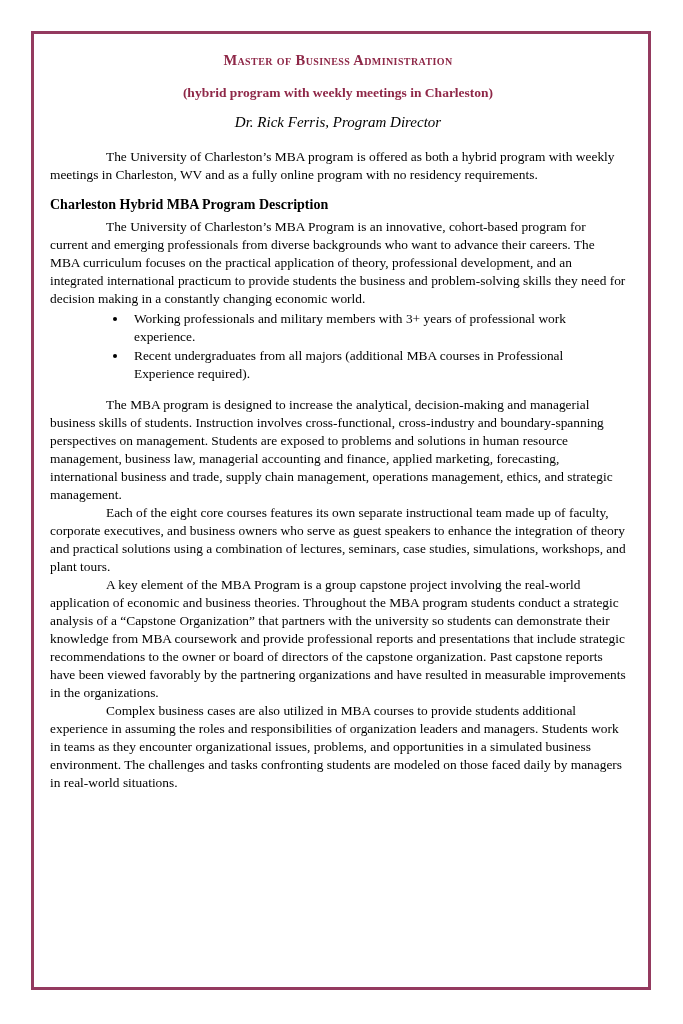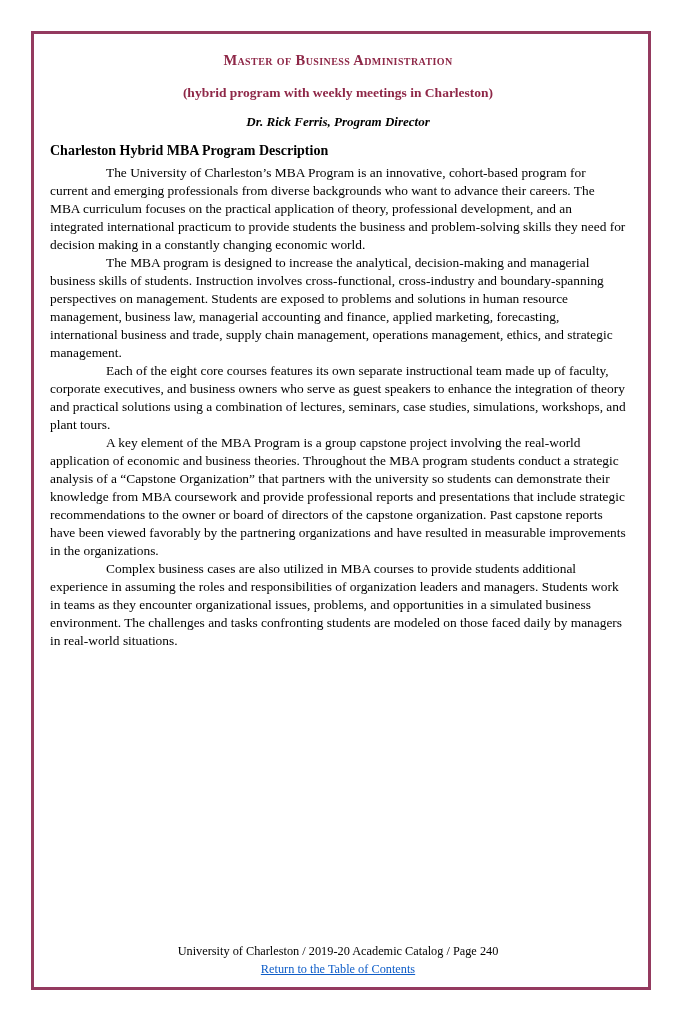--- a/index.html
+++ b/index.html
@@ -39,22 +39,22 @@
   .subtitle {
     margin: 16px 0 0 0;
     text-align: center;
     font-size: 13.5px;
     font-weight: bold;
     color: #8e2747;
   }
   .director {
     margin: 13px 0 0 0;
     text-align: center;
-    font-size: 13px;
-    font-weight: bold;
+    font-size: 15px;
+    font-weight: normal;
     font-style: italic;
     color: #000000;
   }
   p.body {
     margin: 0;
     font-size: 13.4px;
     line-height: 18px;
     text-indent: 56px;
     text-align: left;
   }
@@ -101,33 +101,34 @@
 <body>
 
 <div class="frame">
 
   <h1 class="title">Master of Business Administration</h1>
 
   <p class="subtitle">(hybrid program with weekly meetings in Charleston)</p>
 
   <p class="director">Dr. Rick Ferris, Program Director</p>
 
+  <p class="body intro">The University of Charleston’s MBA program is offered as both a hybrid program with weekly meetings in Charleston, WV and as a fully online program with no residency requirements.</p>
 
   <h2 class="section">Charleston Hybrid MBA Program Description</h2>
 
   <p class="body">The University of Charleston’s MBA Program is an innovative, cohort-based program for current and emerging professionals from diverse backgrounds who want to advance their careers. The MBA curriculum focuses on the practical application of theory, professional development, and an integrated international practicum to provide students the business and problem-solving skills they need for decision making in a constantly changing economic world.</p>
 
 
+  <ul class="bullets">
+    <li>Working professionals and military members with 3+ years of professional work experience.</li>
+    <li>Recent undergraduates from all majors (additional MBA courses in Professional Experience required).</li>
+  </ul>
 
   <p class="body">The MBA program is designed to increase the analytical, decision-making and managerial business skills of students. Instruction involves cross-functional, cross-industry and boundary-spanning perspectives on management. Students are exposed to problems and solutions in human resource management, business law, managerial accounting and finance, applied marketing, forecasting, international business and trade, supply chain management, operations management, ethics, and strategic management.</p>
 
   <p class="body">Each of the eight core courses features its own separate instructional team made up of faculty, corporate executives, and business owners who serve as guest speakers to enhance the integration of theory and practical solutions using a combination of lectures, seminars, case studies, simulations, workshops, and plant tours.</p>
 
   <p class="body">A key element of the MBA Program is a group capstone project involving the real-world application of economic and business theories. Throughout the MBA program students conduct a strategic analysis of a “Capstone Organization” that partners with the university so students can demonstrate their knowledge from MBA coursework and provide professional reports and presentations that include strategic recommendations to the owner or board of directors of the capstone organization. Past capstone reports have been viewed favorably by the partnering organizations and have resulted in measurable improvements in the organizations.</p>
 
   <p class="body">Complex business cases are also utilized in MBA courses to provide students additional experience in assuming the roles and responsibilities of organization leaders and managers. Students work in teams as they encounter organizational issues, problems, and opportunities in a simulated business environment. The challenges and tasks confronting students are modeled on those faced daily by managers in real-world situations.</p>
 
-  <div class="footer">
-    <p class="footer-line">University of Charleston / 2019-20 Academic Catalog / Page 240</p>
-    <a class="toc-link" href="#">Return to the Table of Contents</a>
-  </div>
 
 </div>
 
 </body></html>

